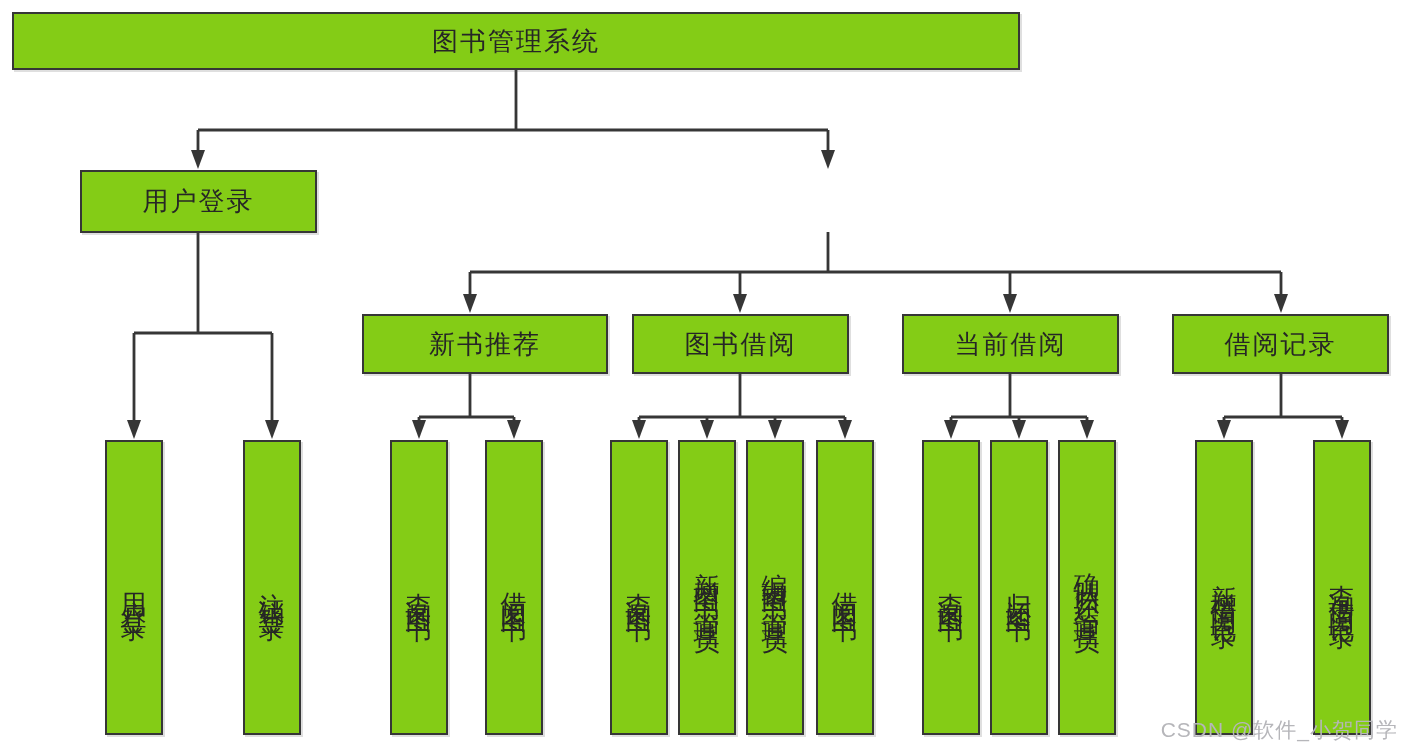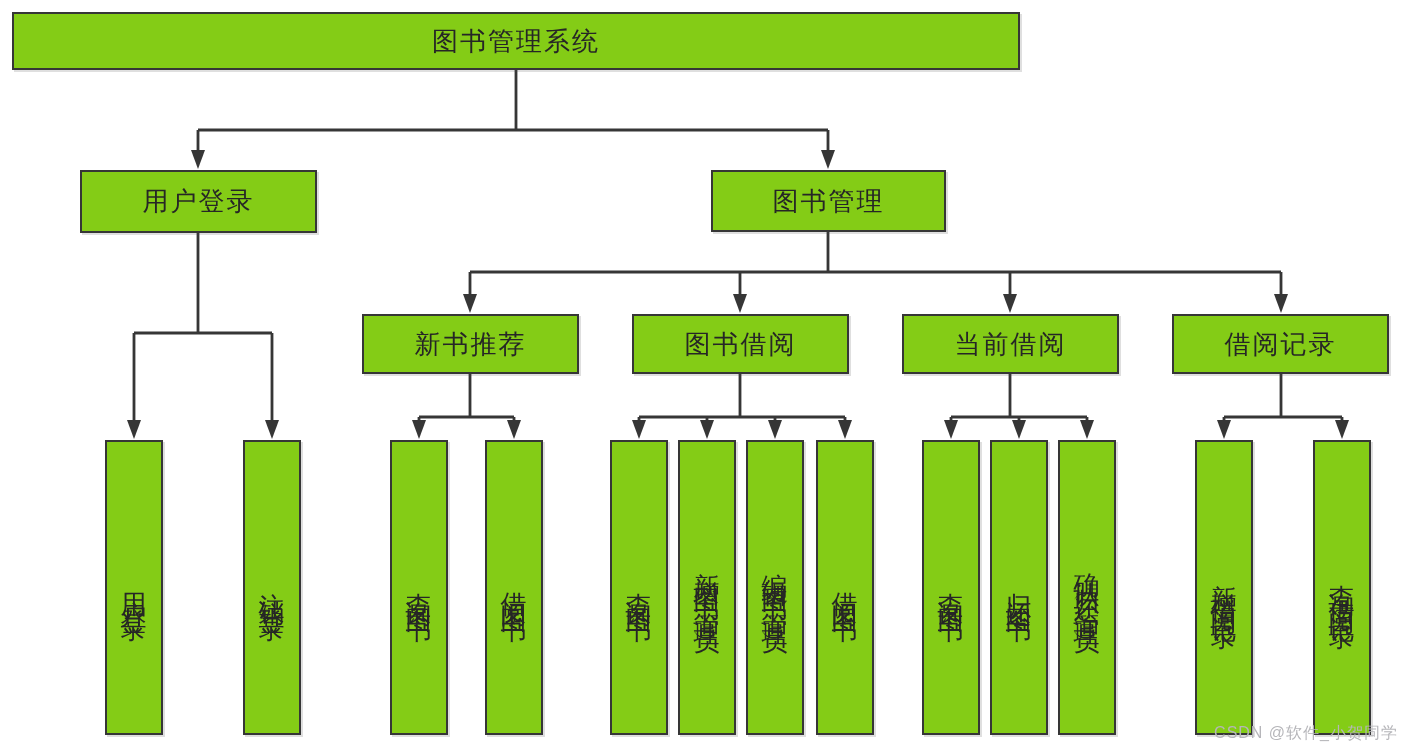--- a/index.html
+++ b/index.html
@@ -46,21 +46,21 @@
     text-orientation: mixed;
     font-size: 26px;
     letter-spacing: 8px;
     line-height: 1;
     color: #262626;
   }
   .watermark {
     position: absolute;
     right: 7px;
     bottom: 3px;
-    font-size: 16px;
+    font-size: 21px;
     color: #b6b6ba;
     letter-spacing: 1px;
     z-index: 3;
     white-space: nowrap;
   }
 </style>
 </head>
 <body>
 
 <div class="canvas">
@@ -108,25 +108,22 @@
     </g>
   </svg>
 
   <div class="node h" style="left:12px; top:12px; width:1008px; height:58px;">
     <span>图书管理系统</span>
   </div>
 
   <div class="node h" style="left:80px; top:170px; width:237px; height:63px;">
     <span>用户登录</span>
   </div>
-  <div class="node h" style="left:711px; top:170px; width:235px; height:62px;">
-    <span>图书管理</span>
-  </div>
 
-  <div class="node h" style="left:362px; top:314px; width:217px; height:60px;">
+  <div class="node h" style="left:362px; top:314px; width:246px; height:60px;">
     <span>新书推荐</span>
   </div>
   <div class="node h" style="left:632px; top:314px; width:217px; height:60px;">
     <span>图书借阅</span>
   </div>
   <div class="node h" style="left:902px; top:314px; width:217px; height:60px;">
     <span>当前借阅</span>
   </div>
   <div class="node h" style="left:1172px; top:314px; width:217px; height:60px;">
     <span>借阅记录</span>

